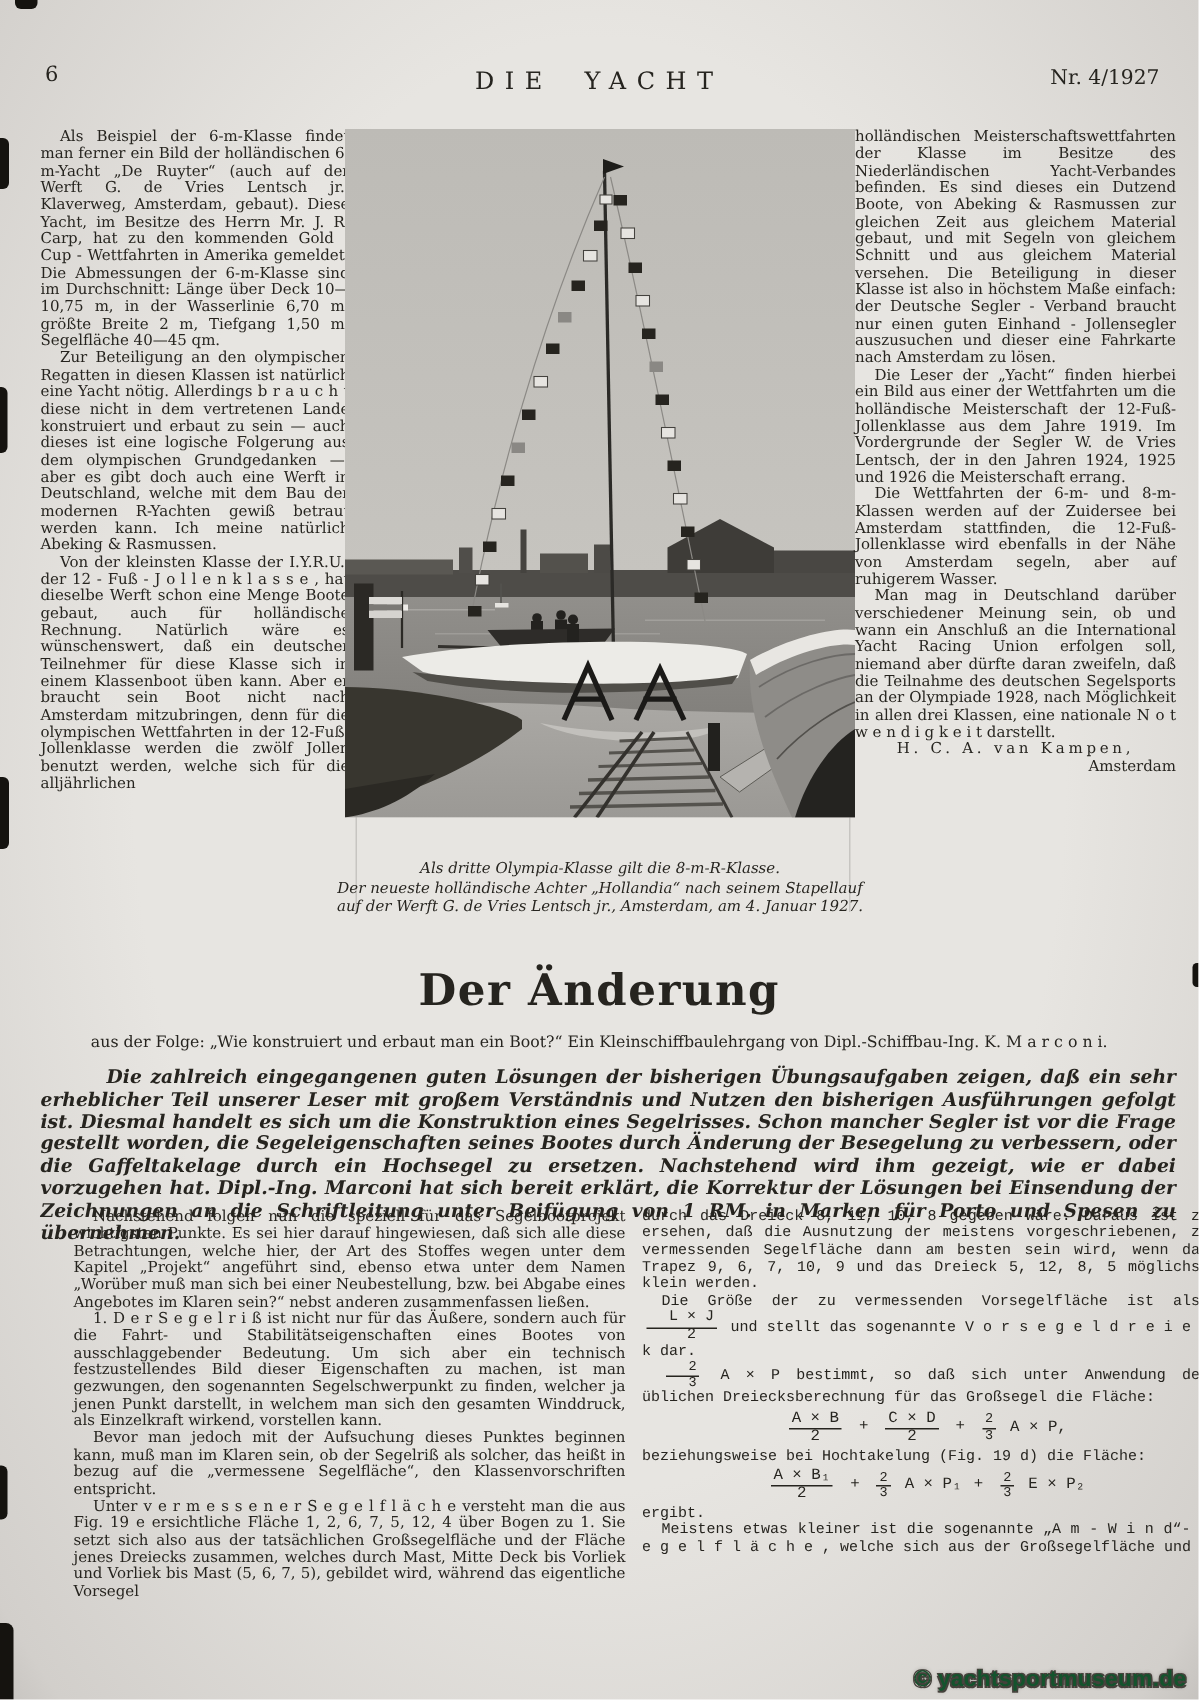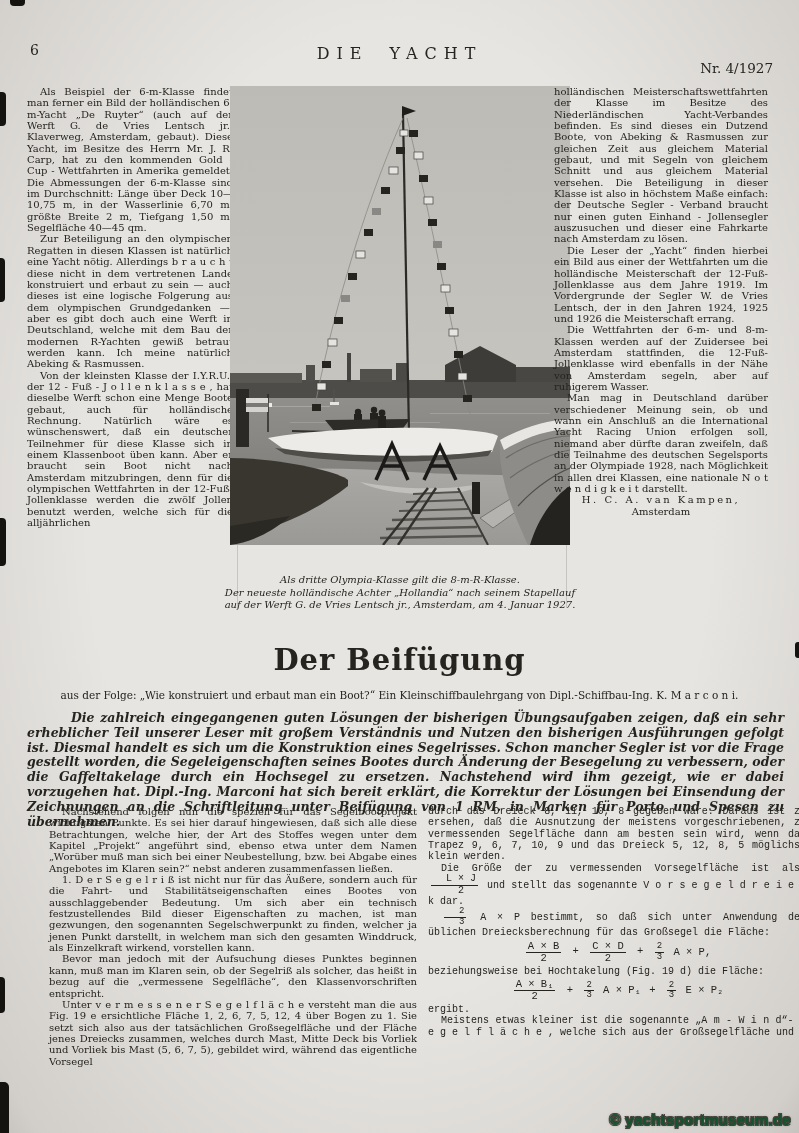--- a/index.html
+++ b/index.html
@@ -5,29 +5,29 @@
   html,body{margin:0;padding:0;}
   body{
     width:799px;height:1133px;position:relative;overflow:hidden;
     background:radial-gradient(ellipse at 50% 45%, #e7e5e1 55%, #d2cfcb 95%, #c6c3bf 100%);
     font-family:"DejaVu Serif", serif;color:#26241f;
   }
   .abs{position:absolute;}
   
   .pagenum{left:30px;top:42px;font-size:14px;}
   .masthead{left:0;top:44px;width:100%;text-align:center;font-size:16px;letter-spacing:7px;word-spacing:9px;}
-  .issue{right:26px;top:60px;font-size:13.5px;}
+  .issue{right:26px;top:44px;font-size:13.5px;}
   
   .col{ text-align:justify;font-size:10px;line-height:11.35px;}
   .col p{margin:0;text-indent:13px;}
   .col p.noind{text-indent:0;}
   .upper-left{left:27px;top:86px;width:206px;}
-  .upper-right{left:554px;top:86px;width:214px;}
+  .upper-right{left:570px;top:86px;width:214px;}
   .sig{margin:1px 0 0 0;text-align:center;text-indent:0 !important;letter-spacing:2.5px;}
-  .sig2{margin:0;text-align:center;text-indent:0 !important;}
+  .sig2{margin:0;text-align:right;text-indent:0 !important;}
   .rule-v{width:1px;background:#c7c5c1;}
   
   .photo{left:230px;top:86px;width:340px;height:459px;}
   .caption{left:224px;top:574px;width:352px;text-align:center;font-style:italic;font-size:10px;line-height:12.6px;}
   .caption div{margin:0;}
   
   .title{left:0;top:643px;width:100%;text-align:center;font-size:29px;font-weight:bold;letter-spacing:1px;}
   .subtitle{left:0;top:689px;width:100%;text-align:center;font-size:10.5px;}
   .intro{left:27px;top:711px;width:757px;font-size:12.5px;font-weight:bold;font-style:italic;line-height:14.8px;text-align:justify;text-indent:44px;}
   
@@ -216,21 +216,21 @@
 
 <div class="abs col upper-right">
   <p class="noind">holländischen Meisterschaftswettfahrten der Klasse im Besitze des Niederländischen Yacht-Verbandes befinden. Es sind dieses ein Dutzend Boote, von Abeking &amp; Rasmussen zur gleichen Zeit aus gleichem Material gebaut, und mit Segeln von gleichem Schnitt und aus gleichem Material versehen. Die Beteiligung in dieser Klasse ist also in höchstem Maße einfach: der Deutsche Segler - Verband braucht nur einen guten Einhand - Jollensegler auszusuchen und dieser eine Fahrkarte nach Amsterdam zu lösen.</p>
   <p>Die Leser der „Yacht“ finden hierbei ein Bild aus einer der Wettfahrten um die holländische Meisterschaft der 12-Fuß-Jollenklasse aus dem Jahre 1919. Im Vordergrunde der Segler W. de Vries Lentsch, der in den Jahren 1924, 1925 und 1926 die Meisterschaft errang.</p>
   <p>Die Wettfahrten der 6-m- und 8-m-Klassen werden auf der Zuidersee bei Amsterdam stattfinden, die 12-Fuß-Jollenklasse wird ebenfalls in der Nähe von Amsterdam segeln, aber auf ruhigerem Wasser.</p>
   <p>Man mag in Deutschland darüber verschiedener Meinung sein, ob und wann ein Anschluß an die International Yacht Racing Union erfolgen soll, niemand aber dürfte daran zweifeln, daß die Teilnahme des deutschen Segelsports an der Olympiade 1928, nach Möglichkeit in allen drei Klassen, eine nationale N o t w e n d i g k e i t darstellt.</p>
   <p class="sig">H. C. A. van Kampen,</p>
   <p class="sig2">Amsterdam</p>
 </div>
 
-<div class="abs title">Der Beifügung</div>
+<div class="abs title">Der Änderung</div>
 <div class="abs subtitle">aus der Folge: „Wie konstruiert und erbaut man ein Boot?“ Ein Kleinschiffbaulehrgang von Dipl.-Schiffbau-Ing. K. M a r c o n i.</div>
 <div class="abs intro">Die zahlreich eingegangenen guten Lösungen der bisherigen Übungsaufgaben zeigen, daß ein sehr erheblicher Teil unserer Leser mit großem Verständnis und Nutzen den bisherigen Ausführungen gefolgt ist. Diesmal handelt es sich um die Konstruktion eines Segelrisses. Schon mancher Segler ist vor die Frage gestellt worden, die Segeleigenschaften seines Bootes durch Änderung der Besegelung zu verbessern, oder die Gaffeltakelage durch ein Hochsegel zu ersetzen. Nachstehend wird ihm gezeigt, wie er dabei vorzugehen hat. Dipl.-Ing. Marconi hat sich bereit erklärt, die Korrektur der Lösungen bei Einsendung der Zeichnungen an die Schriftleitung unter Beifügung von 1 RM. in Marken für Porto und Spesen zu übernehmen.</div>
 
 <div class="abs body-col body-left">
   <p>Nachstehend folgen nun die speziell für das Segelbootprojekt wichtigsten Punkte. Es sei hier darauf hingewiesen, daß sich alle diese Betrachtungen, welche hier, der Art des Stoffes wegen unter dem Kapitel „Projekt“ angeführt sind, ebenso etwa unter dem Namen „Worüber muß man sich bei einer Neubestellung, bzw. bei Abgabe eines Angebotes im Klaren sein?“ nebst anderen zusammenfassen ließen.</p>
   <p>1. D e r  S e g e l r i ß ist nicht nur für das Äußere, sondern auch für die Fahrt- und Stabilitätseigenschaften eines Bootes von ausschlaggebender Bedeutung. Um sich aber ein technisch festzustellendes Bild dieser Eigenschaften zu machen, ist man gezwungen, den sogenannten Segelschwerpunkt zu finden, welcher ja jenen Punkt darstellt, in welchem man sich den gesamten Winddruck, als Einzelkraft wirkend, vorstellen kann.</p>
   <p>Bevor man jedoch mit der Aufsuchung dieses Punktes beginnen kann, muß man im Klaren sein, ob der Segelriß als solcher, das heißt in bezug auf die „vermessene Segelfläche“, den Klassenvorschriften entspricht.</p>
   <p>Unter v e r m e s s e n e r  S e g e l f l ä c h e versteht man die aus Fig. 19 e ersichtliche Fläche 1, 2, 6, 7, 5, 12, 4 über Bogen zu 1. Sie setzt sich also aus der tatsächlichen Großsegelfläche und der Fläche jenes Dreiecks zusammen, welches durch Mast, Mitte Deck bis Vorliek und Vorliek bis Mast (5, 6, 7, 5), gebildet wird, während das eigentliche Vorsegel</p>
 </div>
 

